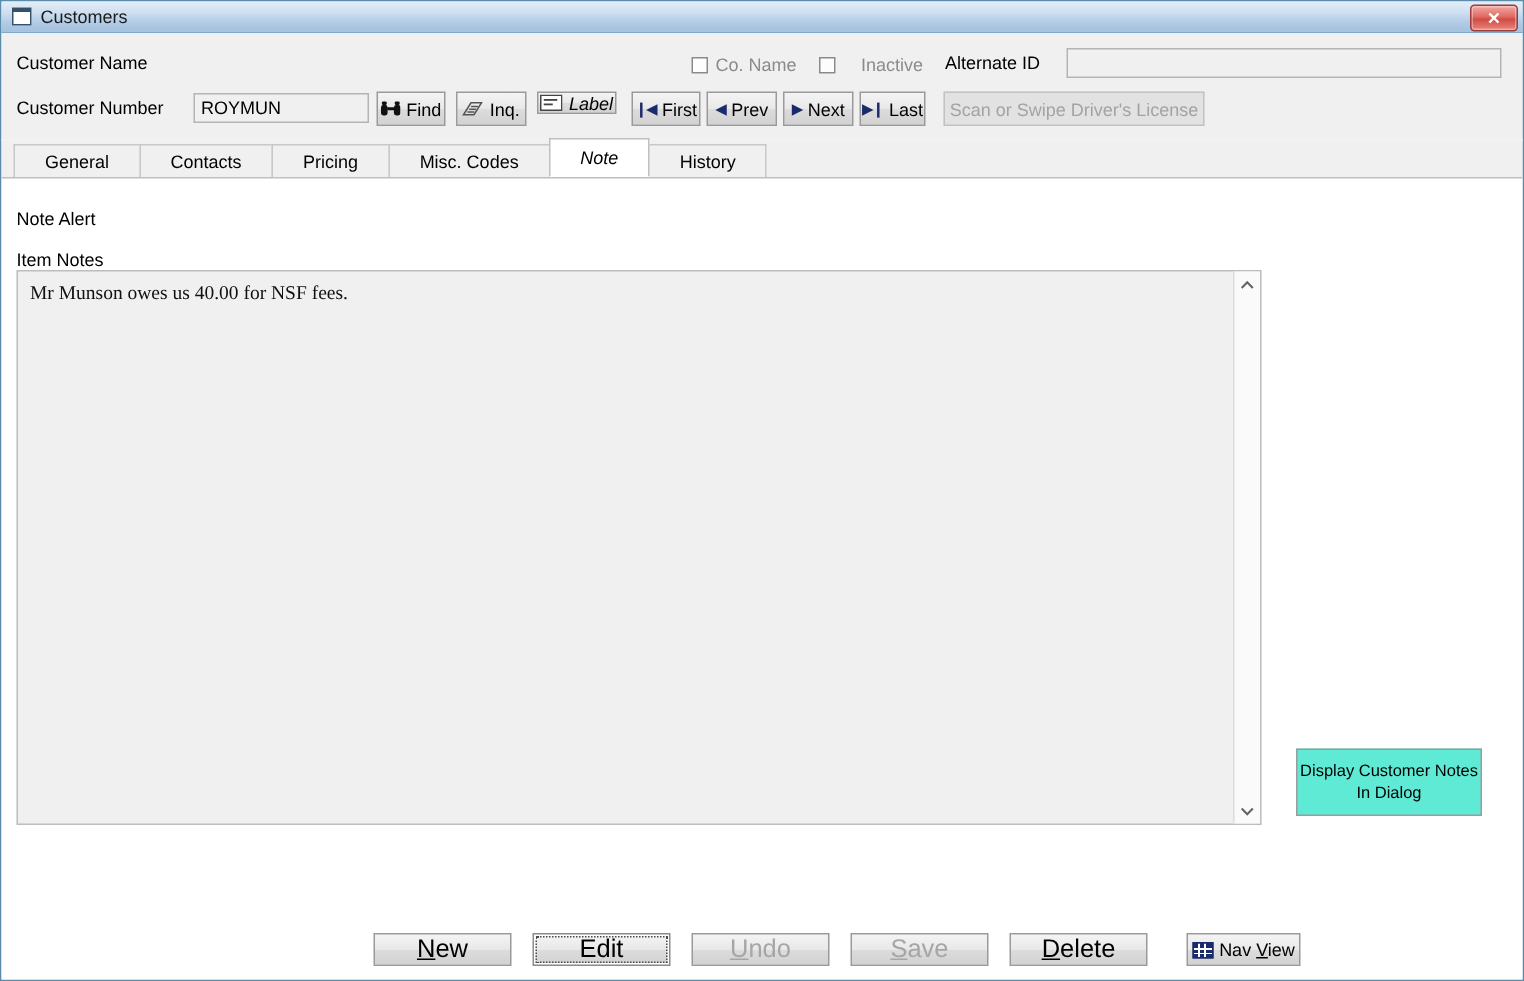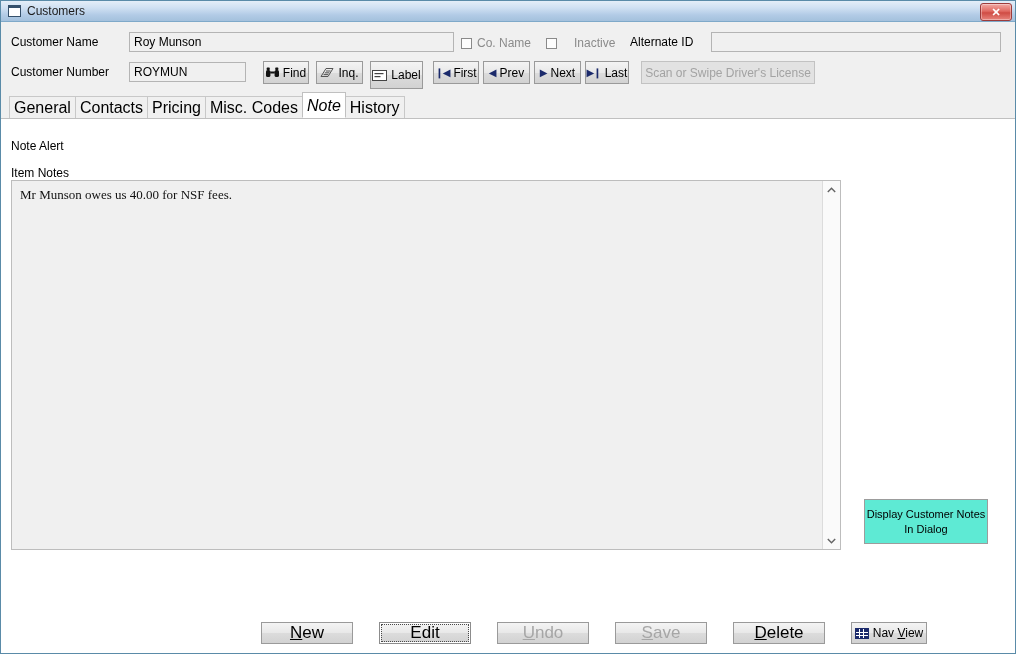--- a/index.html
+++ b/index.html
@@ -83,21 +83,20 @@
   .btn{
     background:linear-gradient(to bottom,#f4f4f4 0%,#e8e8e8 50%,#dcdcdc 51%,#d2d2d2 100%);
     border:1px solid #9a9a9a;
     box-sizing:border-box;
     font-family:"Liberation Sans", sans-serif;
     font-size:12px;
     color:#000;
     display:flex;align-items:center;justify-content:center;
     cursor:default;
     white-space:nowrap;
-    margin-left:12px;
   }
   .btn.disabled{color:#a6a6a6;}
   .btn .gl{margin-right:4px;display:flex;align-items:center;}
   .nav-gl{color:#1b2a6b;font-size:10px;letter-spacing:-1px;margin-right:4px;}
   .scan-btn{
     background:#e2e2e2;
     border:1px solid #c2c2c2;
     color:#a3a3a3;
   }
   
@@ -105,22 +104,22 @@
     position:absolute;left:0;top:92px;
     width:1014px;height:25px;
     background:#f0f0f0;
     display:flex;align-items:flex-end;
     box-sizing:border-box;
     padding-left:8px;
   }
   .tab{
     height:22px;
     line-height:22px;
-    padding:0 4px;
-    font-size:16px;
+    padding:0 20px;
+    font-size:12px;
     background:#f0f0f0;
     border:1px solid #c8c8c8;
     border-bottom:none;
     box-sizing:border-box;
     cursor:default;
     color:#000;
     margin-right:-1px;
   }
   .tab.active{
     height:26px;line-height:25px;
@@ -246,21 +245,20 @@
     <div class="title-icon"></div>
     <div class="title-text">Customers</div>
     <div class="close-btn">✕</div>
   </div>
 
   <div class="header">
 
     <div class="row" style="left:10px;top:13px;">
       <span class="lbl">Customer Name</span>
     </div>
-    <input class="txtfield" style="position: absolute; left: 128px; top: 10px; width: 325px;" readonly="" value="Roy Munson">
 
     <div class="row" style="left:460px;top:14px;">
       <span class="chk"></span>
       <span class="lbl dim">Co. Name</span>
     </div>
     <div class="row" style="left:545px;top:14px;gap:12px;">
       <span class="chk"></span>
       <span class="lbl dim">Inactive</span>
     </div>
     <div class="row" style="left:629px;top:13px;">
@@ -295,21 +293,21 @@
           <path d="M1 9.5 L6 1.5 L13 1.5 L8 9.5 Z"></path>
               <path d="M3.6 7.6 L8.2 7.6"></path>
               <path d="M4.8 5.8 L9.4 5.8"></path>
           <path d="M6 4 L10.6 4"></path>
             </g>
           </svg>
       </span>
       <span>Inq.</span>
     </div>
 
-    <div class="btn" style="position:absolute;left:357px;top:39px;width:53px;height:28px;">
+    <div class="btn" style="position:absolute;left:357px;top:39px;width:53px;height:15px;font-style:italic;">
       <span class="gl">
         <svg width="15" height="11" viewBox="0 0 15 11">
             <rect x="0.5" y="0.5" width="14" height="10" fill="#fff" stroke="#444"></rect>
           <rect x="2.5" y="3" width="9" height="1.2" fill="#444"></rect>
             <rect x="2.5" y="6" width="6" height="1.2" fill="#444"></rect>
           </svg>
       </span>
       <span>Label</span>
     </div>
 

